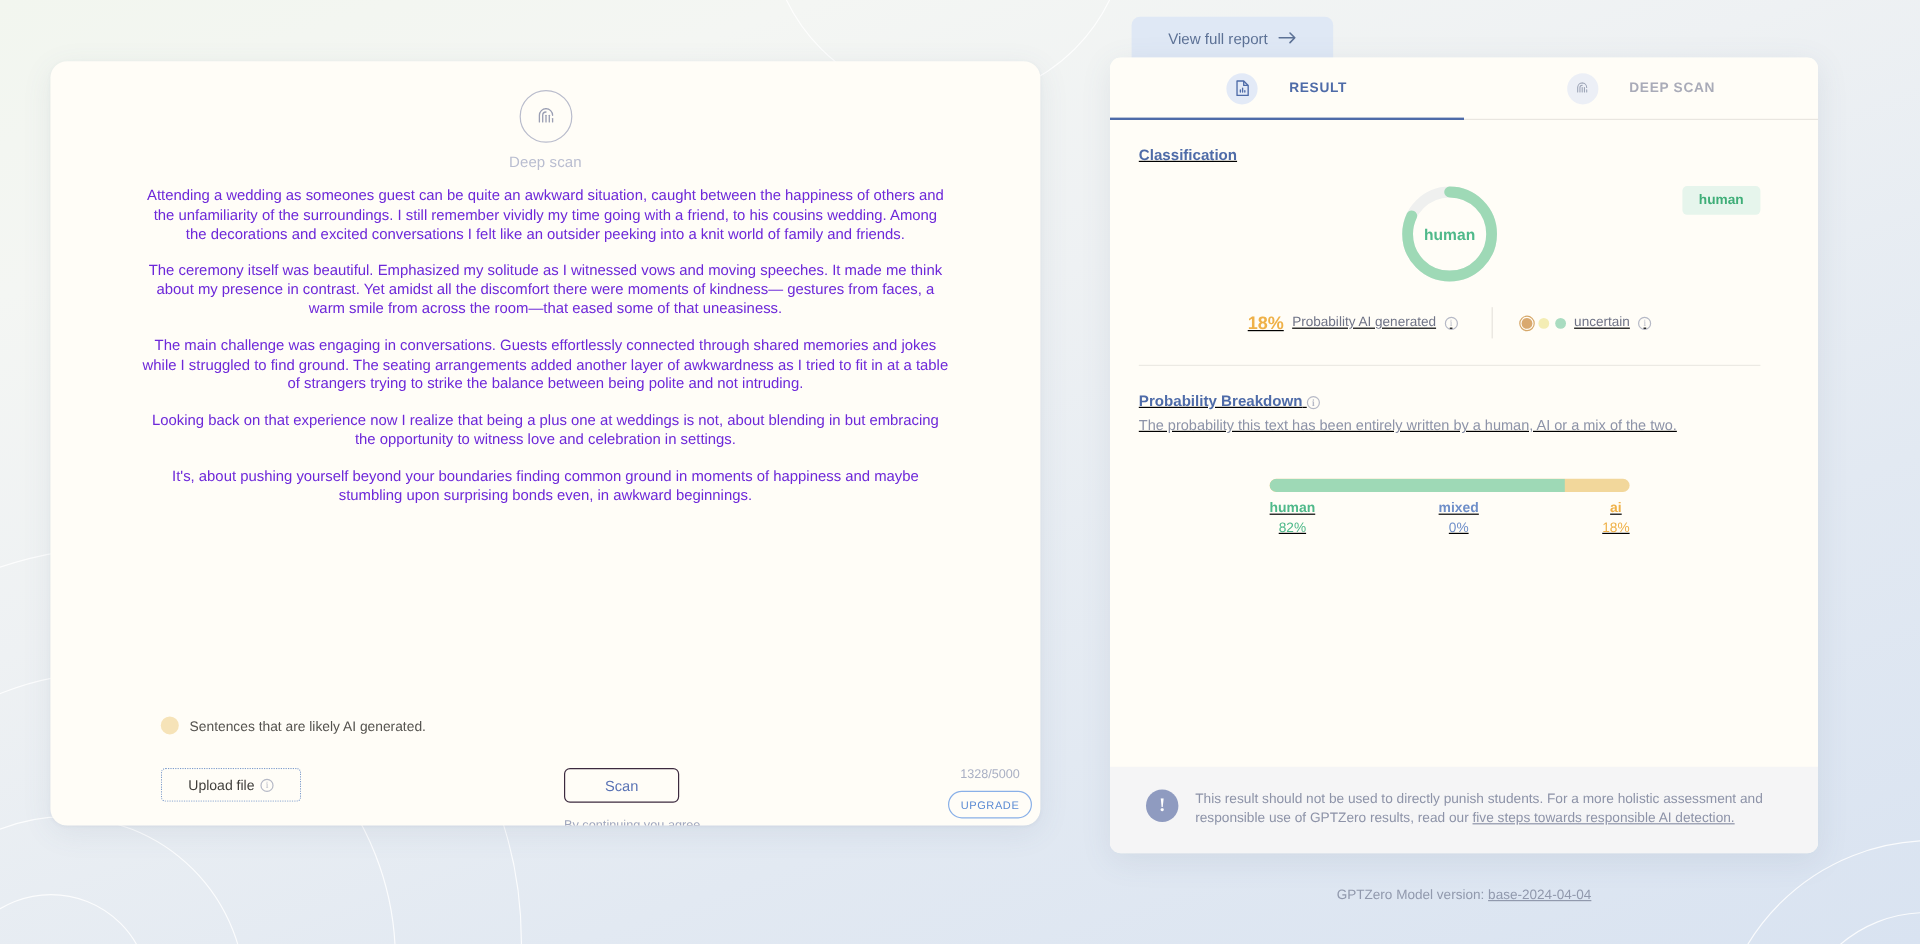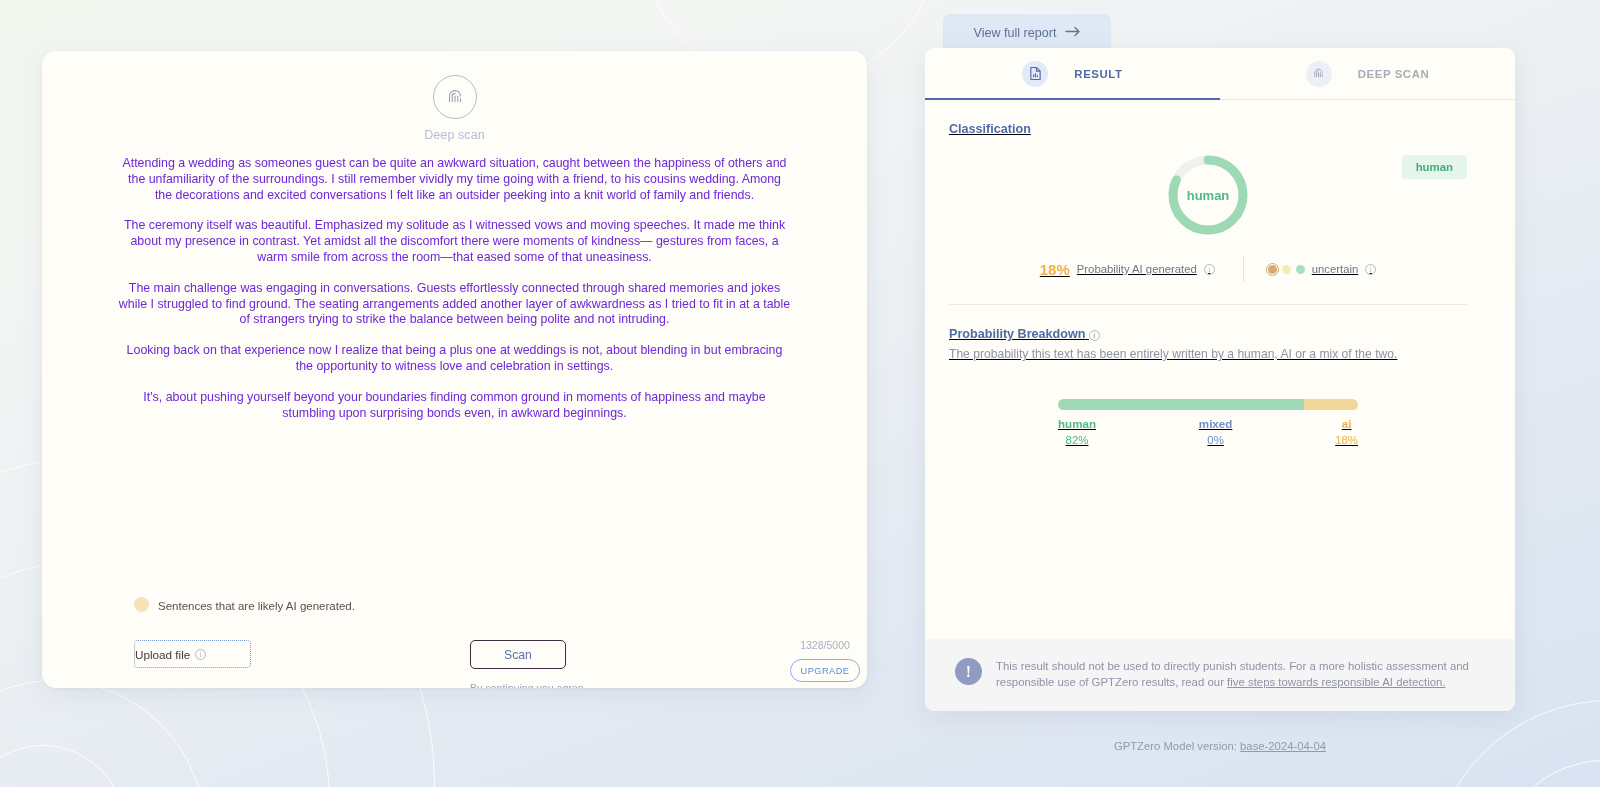--- a/index.html
+++ b/index.html
@@ -58,21 +58,21 @@
     display: flex; align-items: flex-end; gap: 9px;
   }
   .legend-swatch { width: 15px; height: 15px; border-radius: 50%; background: #f6e3b8; }
   .legend-text { font-size: 11.5px; color: #55534f; }
 
   .upload-btn {
     position: absolute; left: 92px; top: 589px;
     width: 117px; height: 28px;
     border: 1.6px dotted #7d9ccc;
     border-radius: 4px;
-    display: flex; align-items: center; gap: 5px;
+    display: flex; align-items: center; justify-content: center; gap: 5px;
     background: transparent;
     font-size: 11.7px; color: #3f3d3a;
     cursor: pointer;
   }
   .info-dot {
     width: 11px; height: 11px; border-radius: 50%;
     border: 1px solid #b6b9c6; color: #b6b9c6;
     font-size: 8px; line-height: 9px; text-align: center;
     display: inline-block; font-family: "Liberation Serif", serif;
   }

